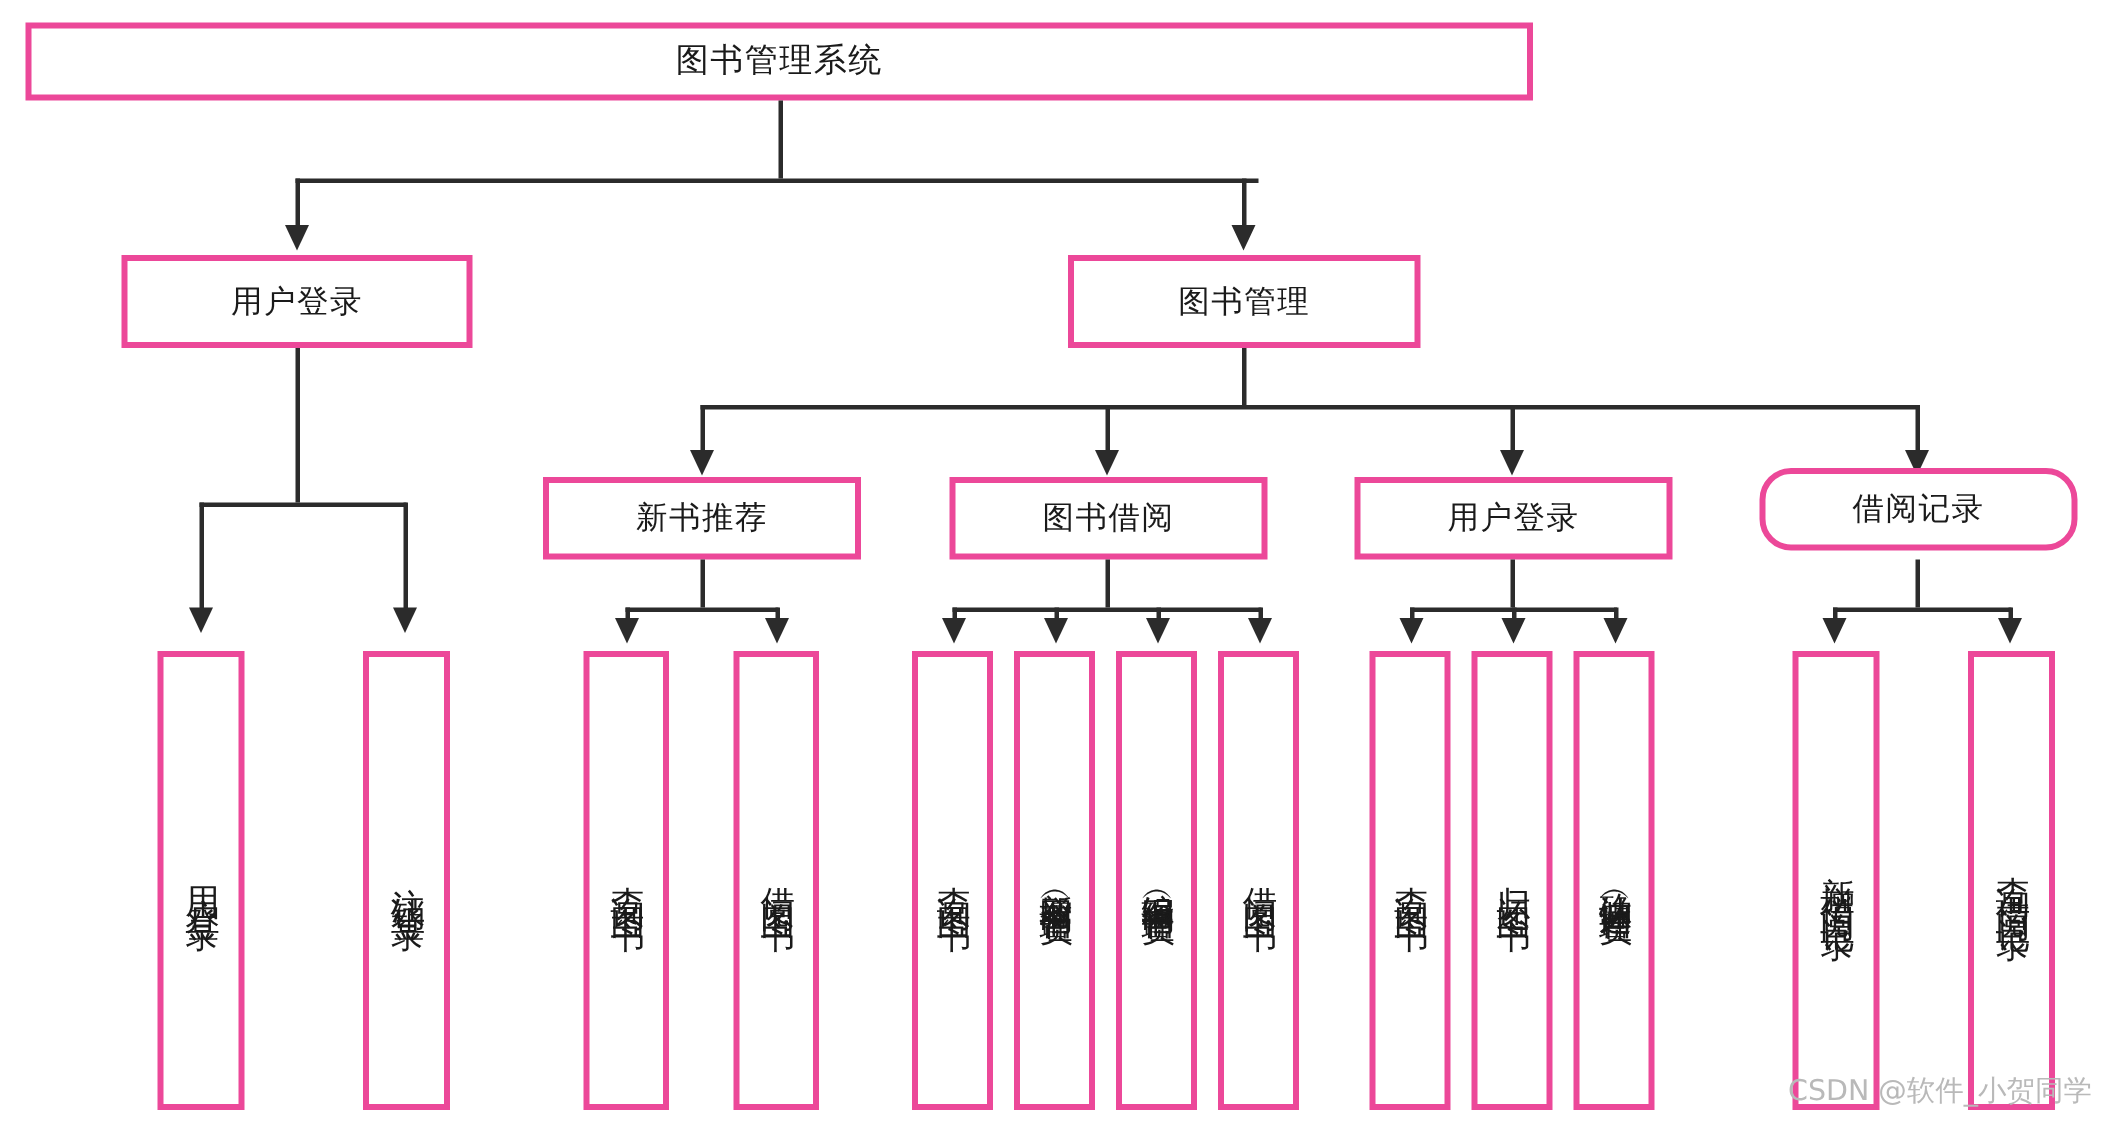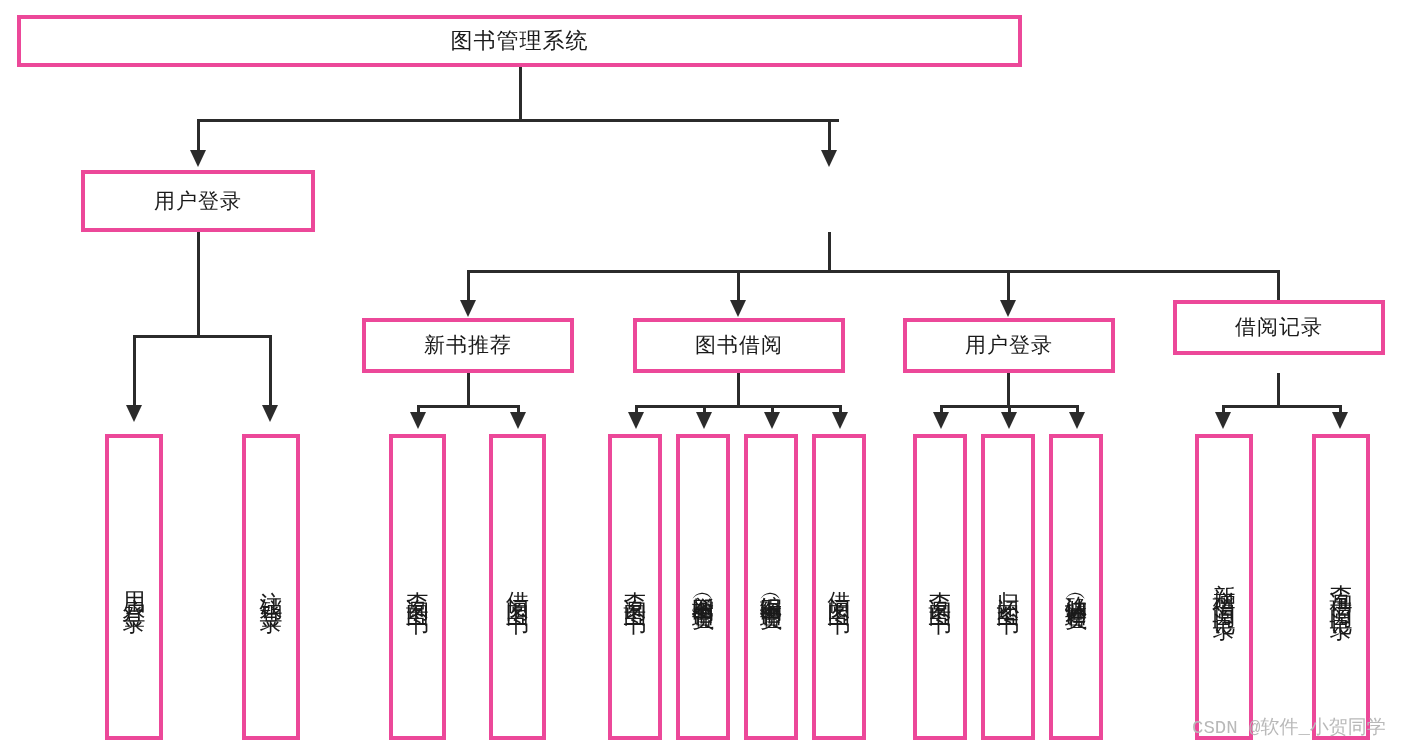--- a/index.html
+++ b/index.html
@@ -90,20 +90,23 @@
   <div class="hline" style="left:197px;top:119px;width:642px;"></div>
 
   <div class="vline" style="left:197px;top:119px;height:33px;"></div>
   <div class="arrow" style="left:190px;top:150px;"></div>
   <div class="vline" style="left:828px;top:119px;height:33px;"></div>
   <div class="arrow" style="left:821px;top:150px;"></div>
 
   <div class="node h" style="left:81px;top:170px;width:234px;height:62px;">
     <span>用户登录</span>
   </div>
+  <div class="node h" style="left:712px;top:170px;width:235px;height:62px;">
+    <span>图书管理</span>
+  </div>
 
   <div class="vline" style="left:197px;top:232px;height:103px;"></div>
   <div class="hline" style="left:133px;top:335px;width:138px;"></div>
   <div class="vline" style="left:133px;top:335px;height:72px;"></div>
   <div class="arrow" style="left:126px;top:405px;"></div>
   <div class="vline" style="left:269px;top:335px;height:72px;"></div>
   <div class="arrow" style="left:262px;top:405px;"></div>
 
   <div class="vline" style="left:828px;top:232px;height:38px;"></div>
   <div class="hline" style="left:467px;top:270px;width:813px;"></div>
@@ -119,21 +122,21 @@
 
   <div class="node h" style="left:633px;top:318px;width:212px;height:55px;">
     <span>图书借阅</span>
   </div>
   <div class="node h" style="left:362px;top:318px;width:212px;height:55px;">
     <span>新书推荐</span>
   </div>
   <div class="node h" style="left:903px;top:318px;width:212px;height:55px;">
     <span>用户登录</span>
   </div>
-  <div class="node h" style="left:1173px;top:300px;width:212px;height:55px;">
+  <div class="node h" style="left:1173px;top:312px;width:212px;height:55px;border-radius:21px;">
     <span>借阅记录</span>
   </div>
 
   <div class="vline" style="left:467px;top:373px;height:32px;"></div>
   <div class="hline" style="left:417px;top:405px;width:102px;"></div>
   <div class="vline" style="left:417px;top:405px;height:12px;"></div>
   <div class="arrow" style="left:410px;top:412px;"></div>
   <div class="vline" style="left:517px;top:405px;height:12px;"></div>
   <div class="arrow" style="left:510px;top:412px;"></div>
 
@@ -201,15 +204,15 @@
     <span class="vtxt">确认归还（管理员）</span>
   </div>
 
   <div class="node v" style="left:1195px;top:434px;width:58px;height:306px;">
     <span class="vtxt">新增借阅记录</span>
   </div>
   <div class="node v" style="left:1312px;top:434px;width:58px;height:306px;">
     <span class="vtxt">查询借阅记录</span>
   </div>
 
-  <div id="watermark" style="left:1192px;top:714px;font-family:Liberation Mono, monospace;">CSDN @软件_小贺同学</div>
+  <div id="watermark" style="left:1192px;top:714px;">CSDN @软件_小贺同学</div>
 
 </div>
 
 </body></html>

